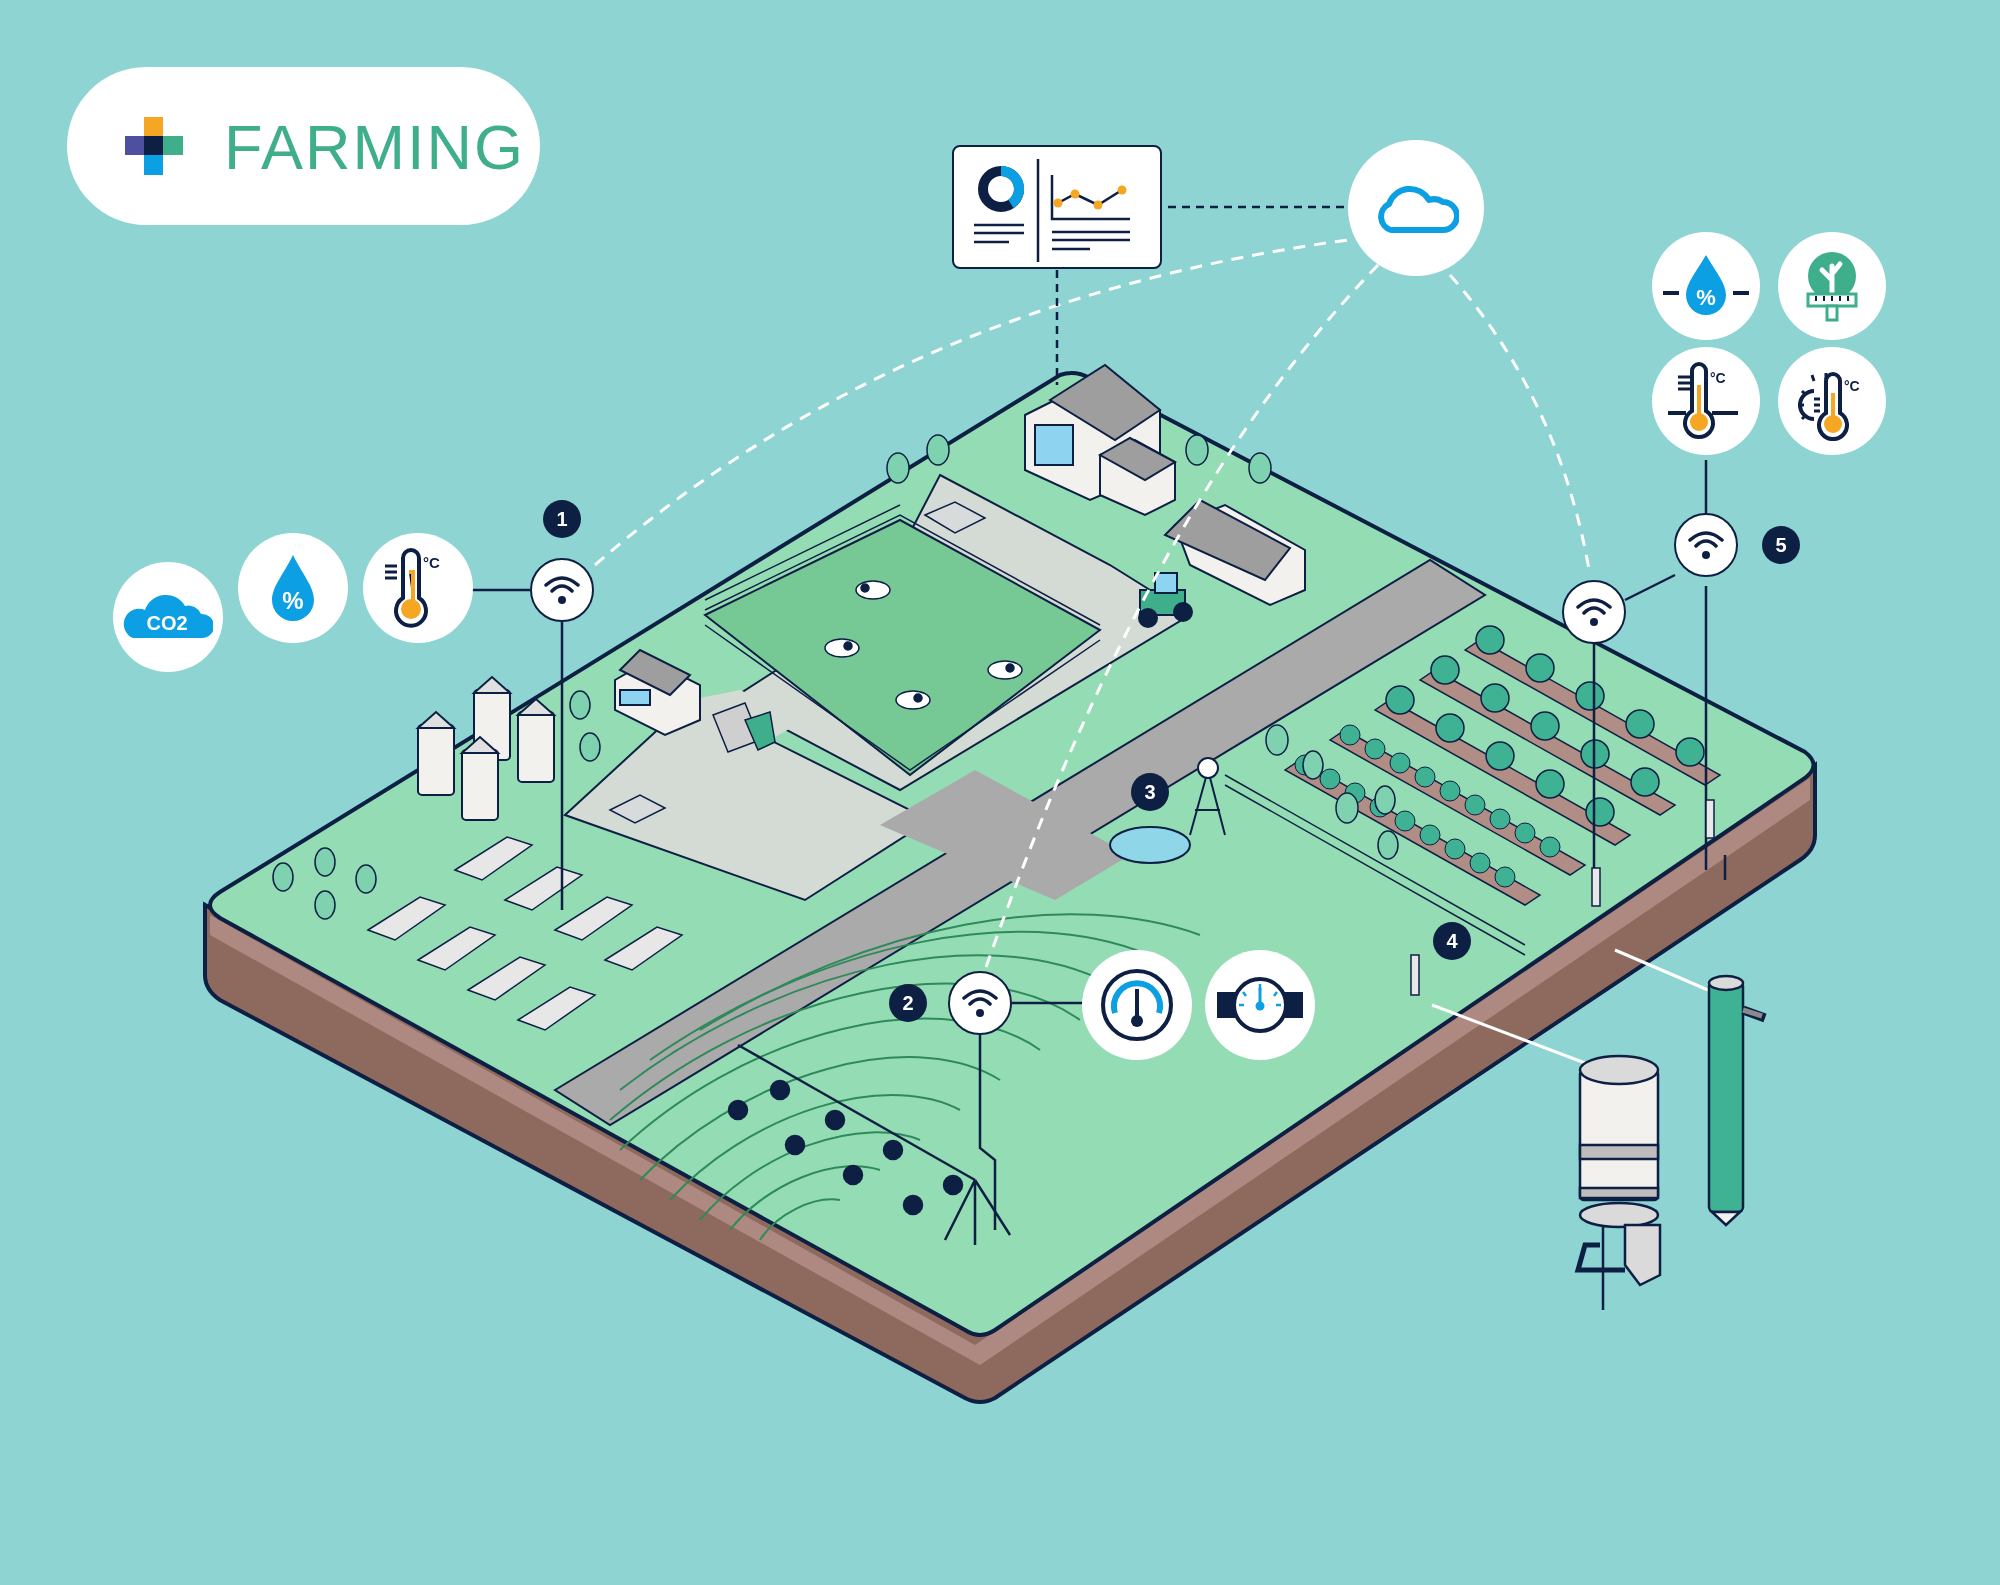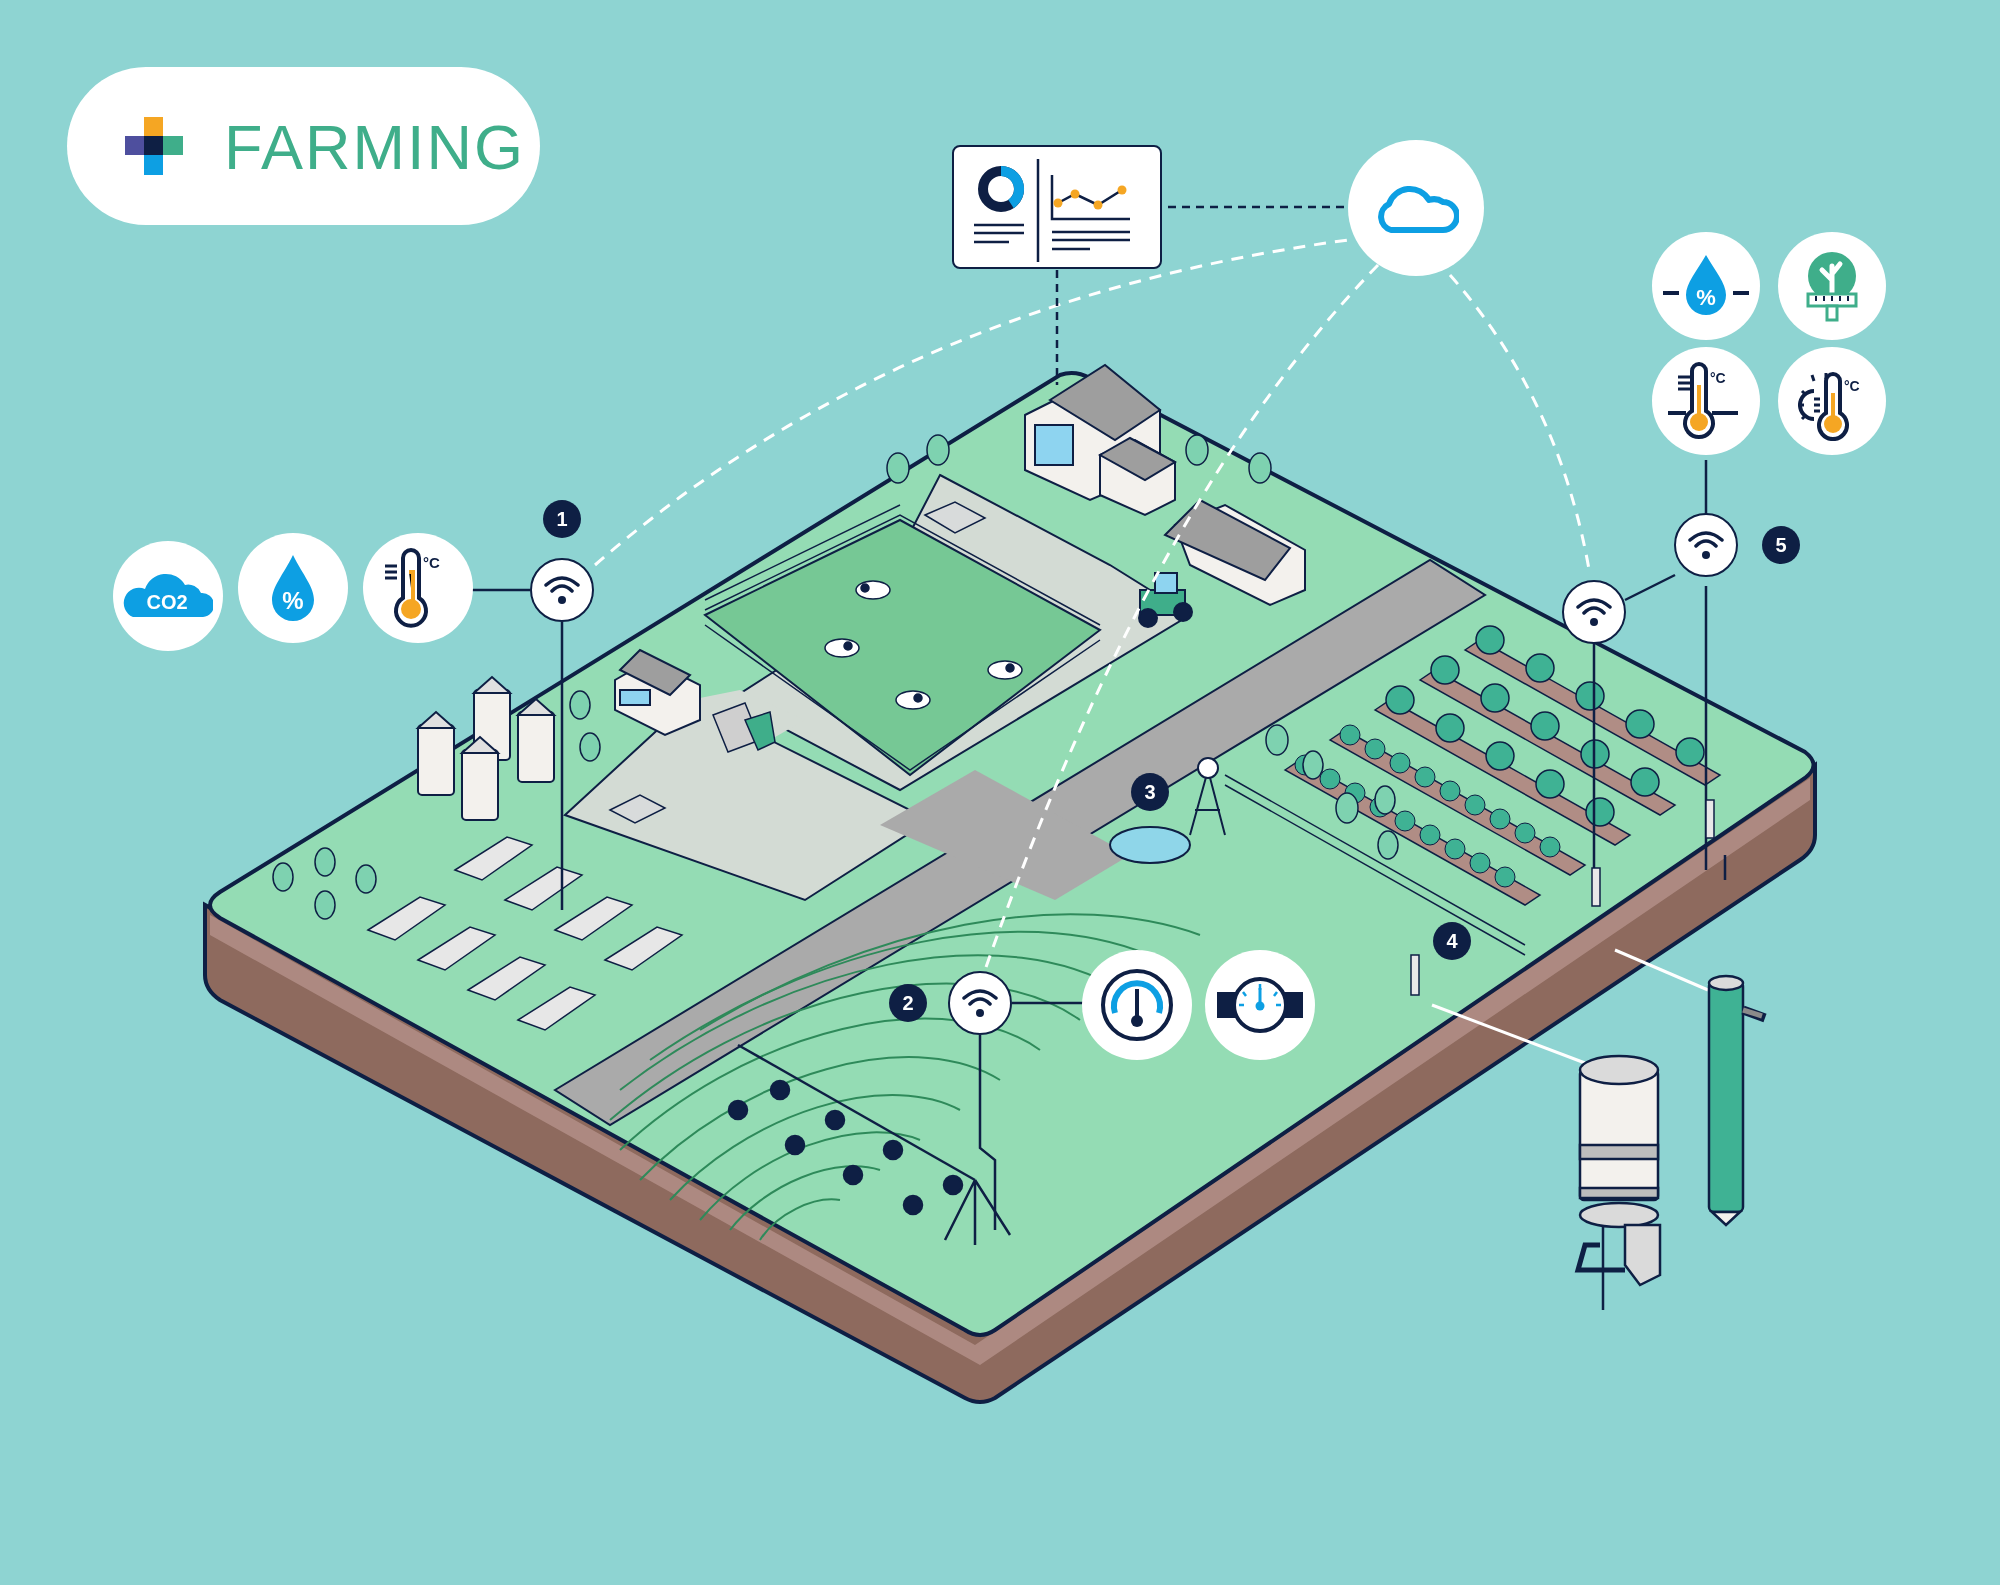--- a/index.html
+++ b/index.html
@@ -294,21 +294,21 @@
   </svg>
 </div>
 
 <div class="icon-circle" style="left:1348px;top:140px;width:136px;height:136px;">
   <span class="hidden-label">Cloud</span>
   <svg width="86" height="56" viewBox="0 0 86 56">
     <path d="M18 50 H70 A14 14 0 0 0 70 22 A16 16 0 0 0 56 20 A22 22 0 0 0 16 24 A14 14 0 0 0 18 50 Z" fill="none" stroke="#0d9fe3" stroke-width="6" stroke-linejoin="round"></path>
   </svg>
 </div>
 
-<div class="icon-circle" style="left:113px;top:541px;width:110px;height:110px;">
+<div class="icon-circle" style="left:113px;top:562px;width:110px;height:110px;">
   <svg width="90" height="50" viewBox="0 0 90 50">
     <path d="M10 46 H80 A12 12 0 0 0 78 22 A14 14 0 0 0 62 14 A22 22 0 0 0 22 18 A14 14 0 0 0 10 46 Z" fill="#0d9fe3"></path>
     <text x="44" y="38" text-anchor="middle" font-size="20" font-weight="bold" fill="#fff" font-family="Liberation Sans, sans-serif">CO2</text>
   </svg>
 </div>
 <div class="icon-circle" style="left:238px;top:533px;width:110px;height:110px;">
   <svg width="50" height="70" viewBox="0 0 50 70">
     <path d="M25 2 C15 22 4 34 4 47 A21 21 0 0 0 46 47 C46 34 35 22 25 2 Z" fill="#0d9fe3"></path>
     <text x="25" y="56" text-anchor="middle" font-size="24" font-weight="bold" fill="#fff" font-family="Liberation Sans, sans-serif">%</text>
   </svg>

